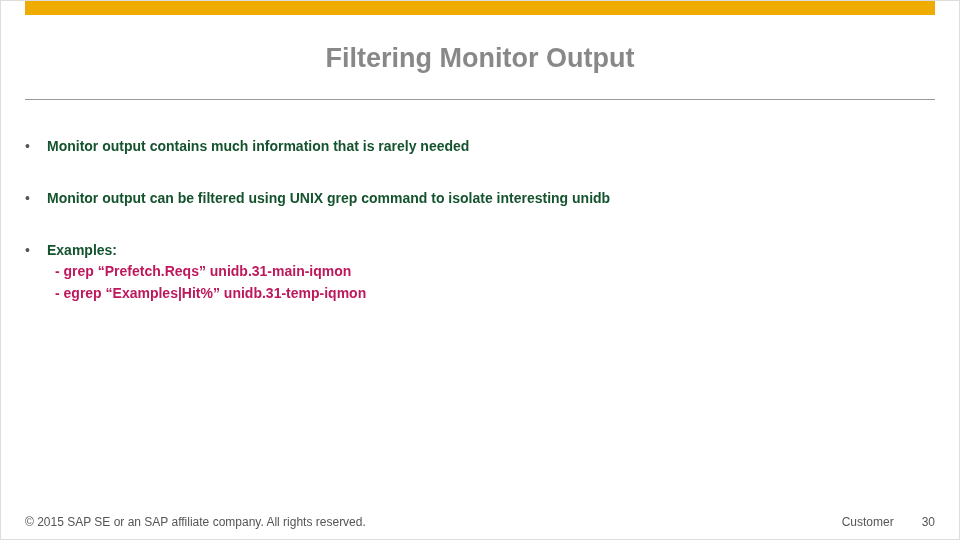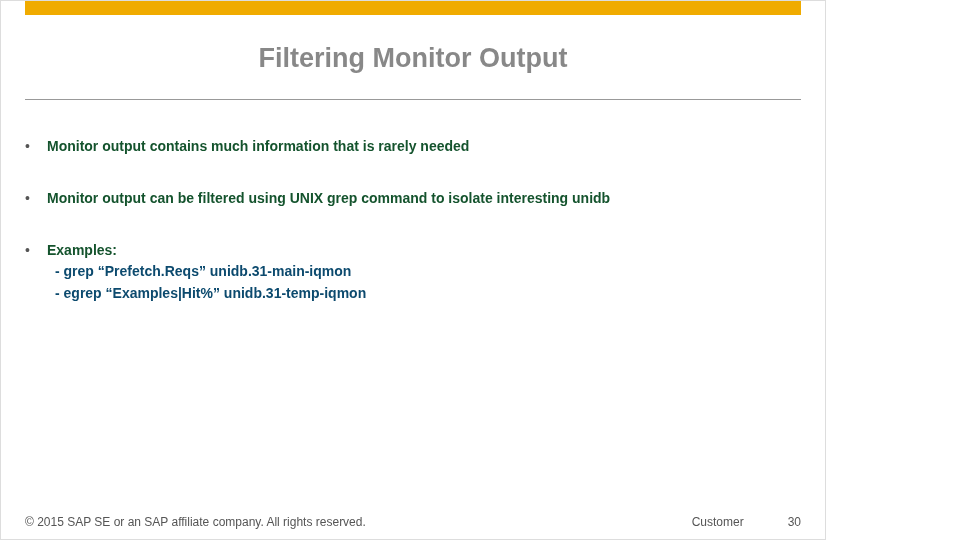--- a/index.html
+++ b/index.html
@@ -1,29 +1,29 @@
 <!DOCTYPE html>
 <html><head>
 <meta charset="utf-8">
 <style>
   * { box-sizing: border-box; margin: 0; padding: 0; }
   html, body { width: 960px; height: 540px; font-family: Arial, Helvetica, sans-serif; background: #fff; }
-  .slide { width: 826px; height: 540px; position: relative; background: #fff; border: 1px solid #ddd; }
+  .slide { width: 960px; height: 540px; position: relative; background: #fff; border: 1px solid #ddd; }
   .brand-bar { position: absolute; top: 0; left: 24px; right: 24px; height: 14px; background: #f0ab00; }
   .title { position: absolute; top: 42px; left: 0; right: 0; text-align: center; font-size: 27px; font-weight: 700; color: #888; }
   .hr { position: absolute; top: 98px; left: 24px; right: 24px; height: 1px; background: #999; }
   .content { position: absolute; top: 135px; left: 24px; right: 24px; }
   .item { display: flex; align-items: flex-start; margin-bottom: 32px; }
   .bullet-dot { width: 22px; flex-shrink: 0; font-size: 14px; color: #555; line-height: 20px; }
   .item-body { flex: 1; }
   .item-title { font-size: 14px; font-weight: 700; color: #14532d; line-height: 20px; }
-  .sub { font-size: 14px; font-weight: 700; color: #0c4a6e; line-height: 22px; padding-left: 8px; }
+  .sub { font-size: 14px; font-weight: 700; color: #be185d; line-height: 22px; padding-left: 8px; }
   .footer { position: absolute; left: 24px; right: 24px; bottom: 10px; display: flex; align-items: center; font-size: 12px; color: #555; }
   .footer .copyright { flex: 1; }
-  .footer .classification { margin-right: 44px; }
+  .footer .classification { margin-right: 28px; }
   .footer .pagenum { }
 </style>
 </head>
 <body>
 
 <div class="slide">
   <div class="brand-bar"></div>
   <div class="title">Filtering Monitor Output</div>
   <div class="hr"></div>
 

